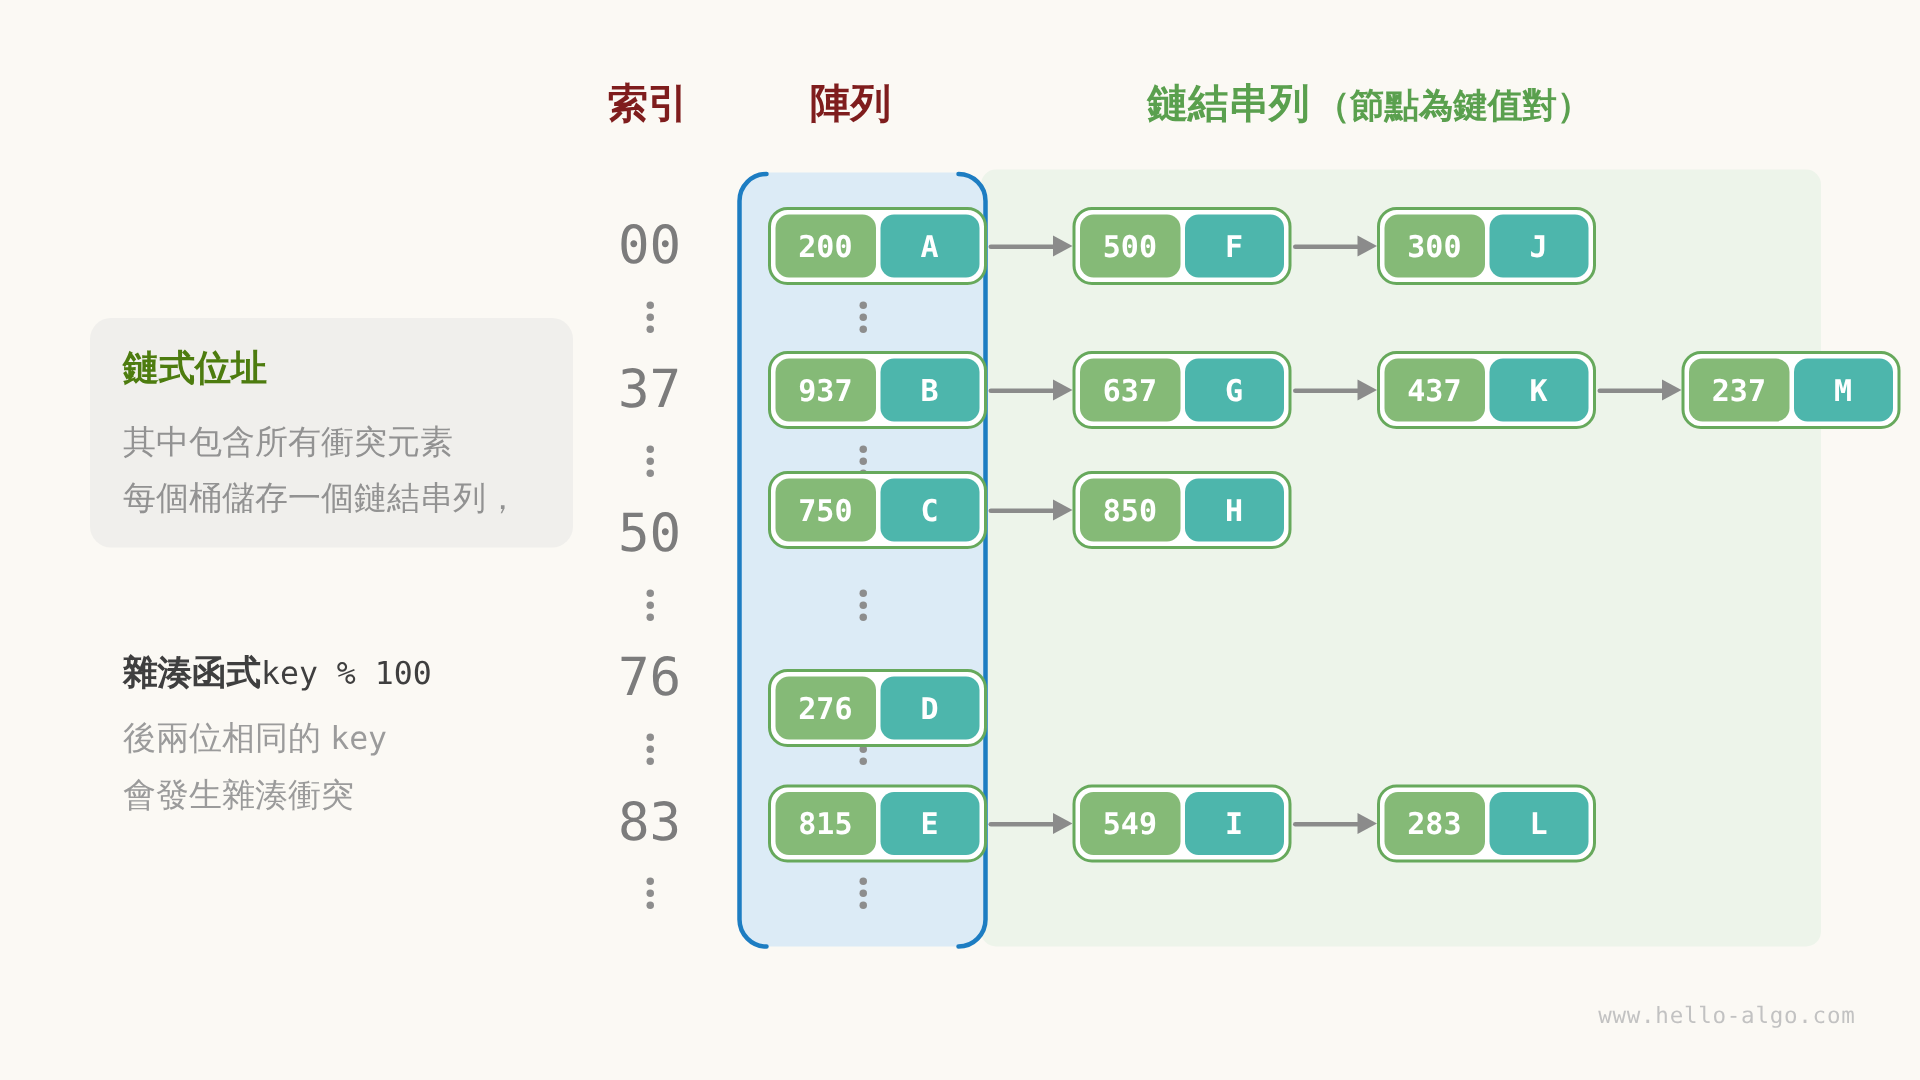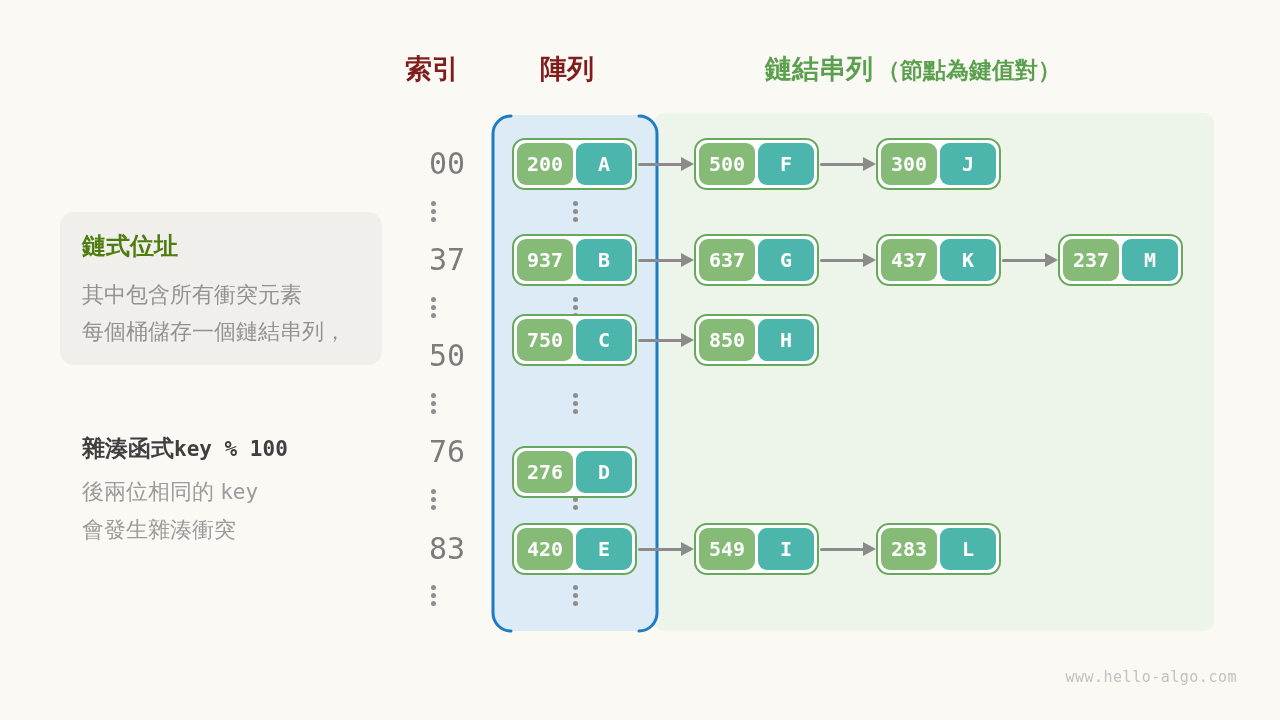--- a/index.html
+++ b/index.html
@@ -25,32 +25,32 @@
     background:#edf4ea; border-radius:10px;
   }
   .array-fill {
     position:absolute; left:493px; top:115px; width:164px; height:516px;
     background:#dcebf6; border-radius:18px;
   }
   .brackets { position:absolute; left:490px; top:112px; }
 
   
   .idx {
-    position:absolute; left:401px; width:64px; text-align:right;
-    font-size:30px; color:#7c7c7c; line-height:32px;
+    position:absolute; left:401px; width:64px; text-align:center;
+    font-size:35px; color:#7c7c7c; line-height:32px;
   }
 
   
   .vdots { position:absolute; width:6px; display:flex; flex-direction:column; gap:3px; align-items:center; }
   .vdots i { width:5px; height:5px; border-radius:50%; background:#8d8d8d; }
 
   
   .row { position:absolute; left:512px; height:52px; display:flex; align-items:center; }
   .node {
-    flex:none; width:125px; height:52px; background:#ffffff;
+    flex:none; width:146px; height:52px; background:#ffffff;
     border:2.5px solid #67a95c; border-radius:13px;
     padding:3px; display:flex; gap:3px;
   }
   .cell {
     flex:1; border-radius:9px; display:flex; align-items:center; justify-content:center;
     color:#ffffff; font-size:20px; font-weight:700;
   }
   .cell.key { background:#85ba77; }
   .cell.val { background:#4db6ac; }
 
@@ -69,21 +69,21 @@
     position:absolute; left:60px; top:212px; width:322px; height:153px;
     background:#f0efec; border-radius:14px; padding:20px 24px 0 22px;
   }
   .info-box .title { font-size:24px; font-weight:700; color:#4d7c0f; line-height:32px;font-family:Liberation Mono, monospace; }
   .info-box .body { margin-top:12px; font-size:22px; color:#929292; line-height:37px; }
 
   
   .hash-note { position:absolute; left:82px; top:432px; width:320px; }
   .hash-title { display:flex; align-items:baseline; line-height:32px; }
   .hash-title .cjk { font-size:23px; font-weight:700; color:#3f3f3f; }
-  .hash-title .code { font-size:21px; font-weight:700; color:#3f3f3f;text-align:center; }
+  .hash-title .code { font-size:21px; font-weight:400; color:#3f3f3f;text-align:center; }
   .hash-line { font-size:22px; color:#9b9b9b; line-height:38px; }
   .hash-line .code { font-size:21px; }
 
   .footer {
     position:absolute; right:43px; top:668px;
     font-size:15px; color:#c2c2c2; letter-spacing:0.5px;
   }
 </style>
 </head>
 <body>
@@ -235,21 +235,21 @@
 
   <div class="row" style="top:446px;">
     <div class="node">
       <div class="cell key mono">276</div>
       <div class="cell val mono">D</div>
     </div>
   </div>
 
   <div class="row" style="top:523px;">
     <div class="node">
-      <div class="cell key mono">420</div>
+      <div class="cell key mono">815</div>
       <div class="cell val mono">E</div>
     </div>
     <div class="arr"></div>
     <div class="node">
       <div class="cell key mono">549</div>
       <div class="cell val mono">I</div>
     </div>
     <div class="arr"></div>
     <div class="node">
       <div class="cell key mono">283</div>

